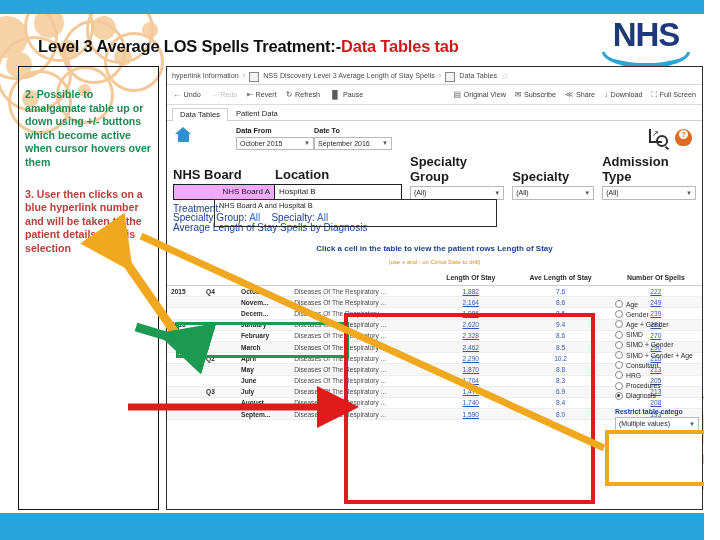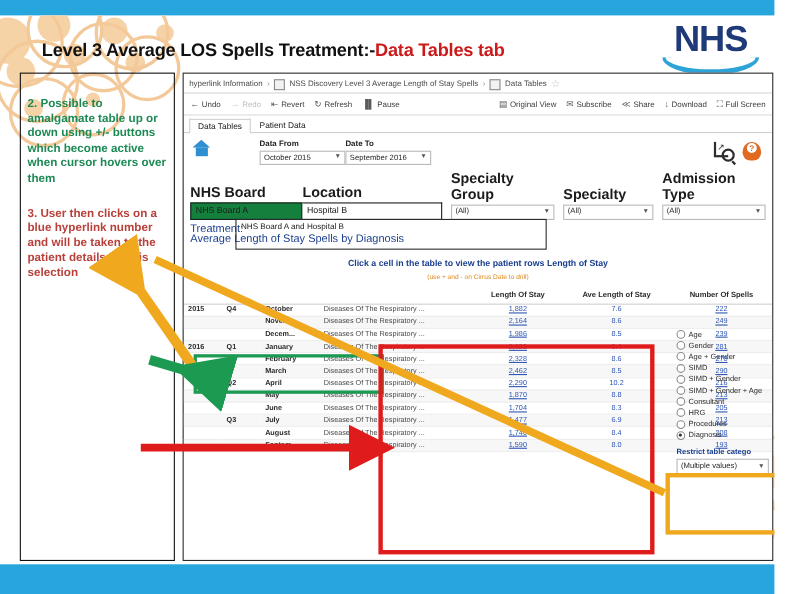--- a/index.html
+++ b/index.html
@@ -112,22 +112,22 @@
   .ico-help{width:17px;height:17px;background:#e06a22;border-radius:48% 48% 42% 42%/55% 55% 45% 45%;position:relative;}
   .ico-help .q{
     position:absolute;left:4px;top:1px;width:9px;height:9px;background:#fff;border-radius:50%;
     color:#e06a22;font-size:7.5px;font-weight:bold;text-align:center;line-height:9px;
   }
 
   .filterrow{display:flex;gap:0;padding:4px 6px 0 6px;align-items:flex-end;}
   .fcol{display:flex;flex-direction:column;}
   .fcol .lab{font-size:13px;font-weight:bold;color:#1b1b1b;margin-bottom:2px;}
   .boxsel{
-    border:1.6px solid #1d1d1d;background:#15803d;height:14px;min-width:92px;
-    display:flex;align-items:center;padding:0 4px;font-size:8px;color:#1b1b1b;
+    border:1.6px solid #1d1d1d;background:#f0abfc;height:14px;min-width:92px;
+    display:flex;align-items:center;padding:0 4px;font-size:8px;color:#1b1b1b;justify-content:flex-end;
   }
   .boxsel2{
     border:1.3px solid #1d1d1d;border-left:none;background:#fff;height:14px;min-width:118px;
     display:flex;align-items:center;padding:0 4px;font-size:8px;color:#1b1b1b;
   }
 
   .summary{padding:4px 0 0 6px;position:relative;}
   .sm{font-size:10px;font-weight:normal;color:#1b3f8f;line-height:9.5px;white-space:nowrap;}
   .sm .blu{color:#2f6fd0;}
   .treatbox{
@@ -357,20 +357,27 @@
         </div>
       </div>
     </div>
 
     <div class="summary">
       <div class="treatbox"></div>
       <div class="sm">
         <span>Treatment:</span>
       </div>
       <div class="treatval">NHS Board A and Hospital B</div>
+      <div class="sm">
+        <span>Specialty Group:</span>
+        <span class="blu">All</span>
+        &nbsp;&nbsp;
+        <span>Specialty:</span>
+        <span class="blu">All</span>
+      </div>
       <div class="sm">Average Length of Stay Spells by Diagnosis</div>
     </div>
 
     <div class="hint">
       <div class="h1">Click a cell in the table to view the patient rows Length of Stay</div>
       <div class="h2">(use + and - on Cirrus Date to drill)</div>
     </div>
 
     <div class="tblwrap">
       <table class="tbl">

